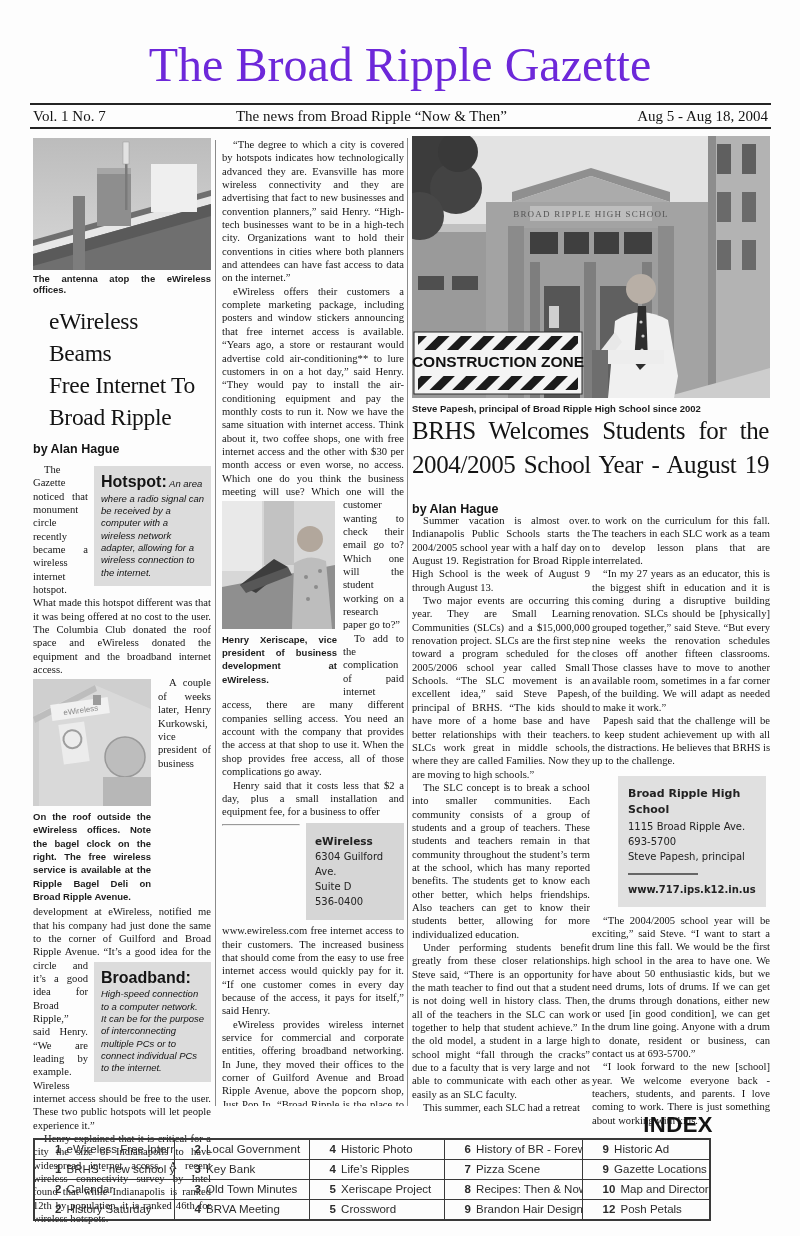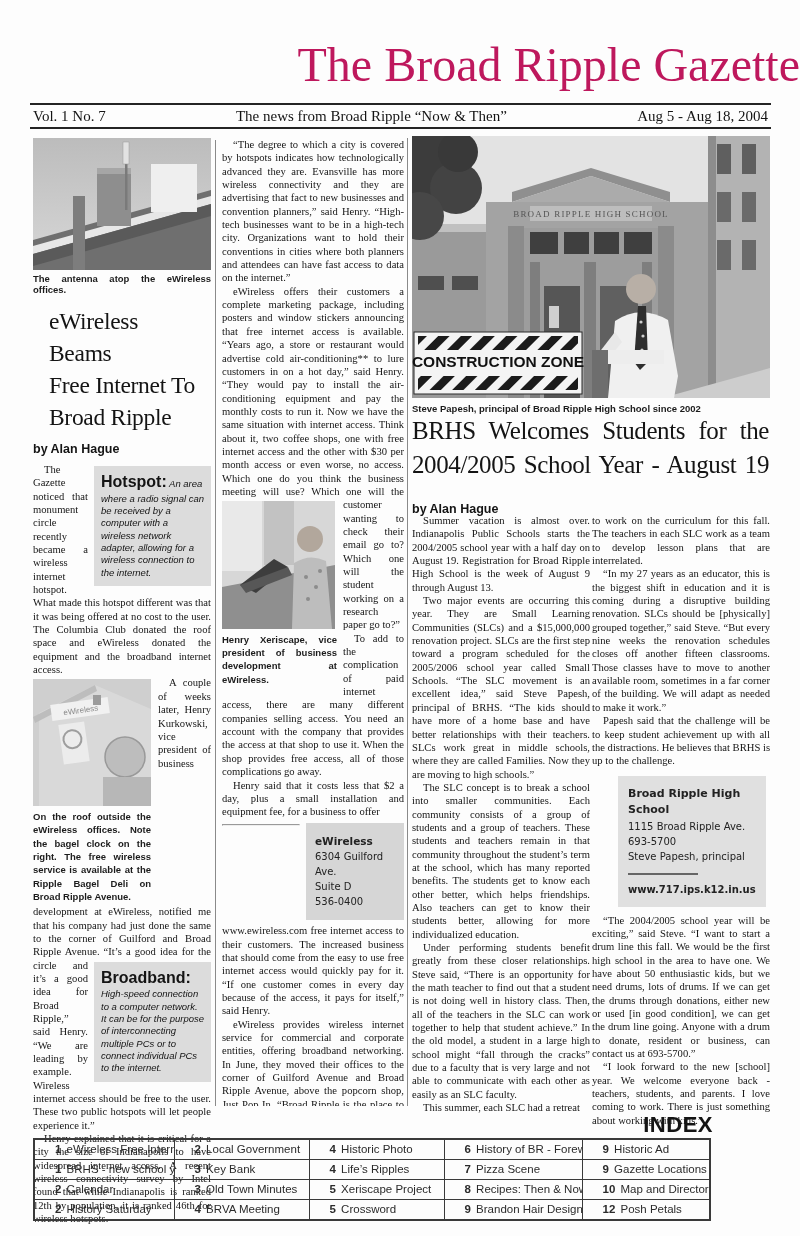--- a/index.html
+++ b/index.html
@@ -5,23 +5,23 @@
   * { box-sizing: border-box; }
   html,body { margin:0; padding:0; }
   body {
     width:800px; height:1236px; position:relative;
     background:#fdfdfd; color:#141414;
     font-family:"Liberation Serif", serif;
     overflow:hidden;
   }
   .masthead {
     position:absolute; top:40px; left:0; width:100%;
-    margin:0; text-align:right;
+    margin:0; text-align:center;
     font:normal 48px/1.05 "Liberation Serif", serif;
-    letter-spacing:0px; color:#be185d;
+    letter-spacing:0px; color:#6d28d9;
   }
   .infobar {
     position:absolute; top:103px; left:30px; width:741px; height:26px;
     border-top:2px solid #242424; border-bottom:2px solid #242424;
     display:flex; justify-content:space-between; align-items:center;
     font:15px "Liberation Serif", serif; padding:0 3px;
   }
   .vrule { position:absolute; width:1px; background:#8a8a8a; }
 
   

